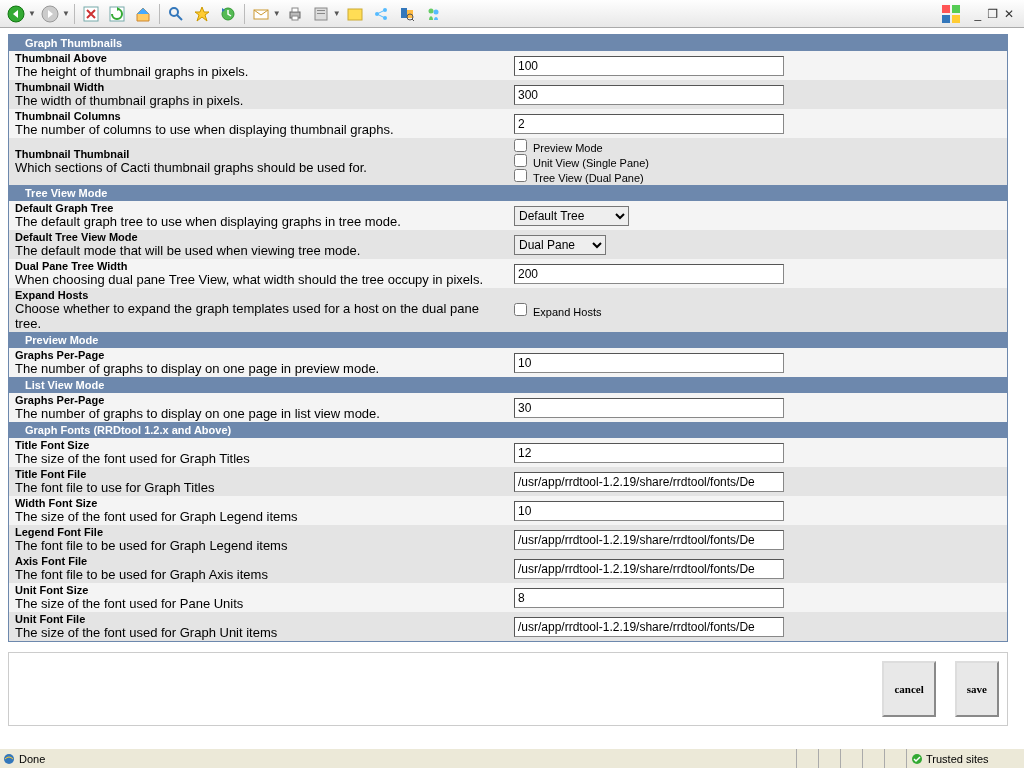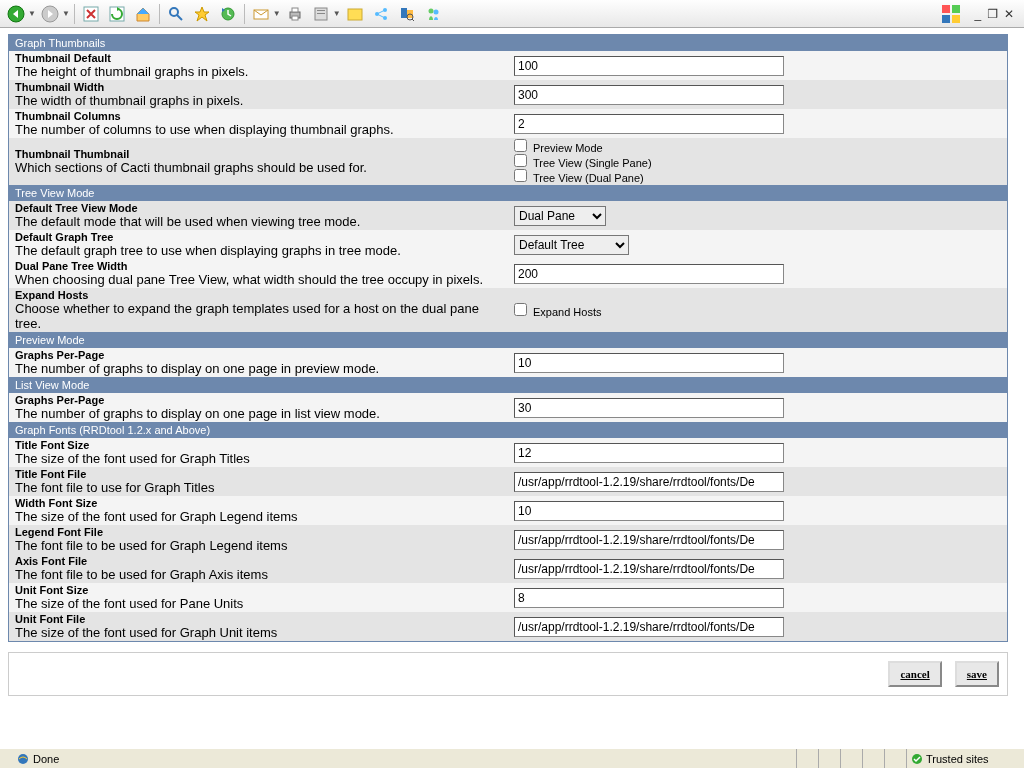--- a/index.html
+++ b/index.html
@@ -4,33 +4,33 @@
 <style>
 * { box-sizing: border-box; margin: 0; padding: 0; }
 body { font-family: Verdana, Arial, sans-serif; font-size: 11px; background: #fff; width: 1024px; height: 768px; overflow: hidden; position: relative; }
 .toolbar { height: 28px; background: linear-gradient(#fefefe,#e8e8e8); border-bottom: 1px solid #aaa; display: flex; align-items: center; padding: 0 4px; gap: 2px; }
 .tbtn { width: 24px; height: 24px; display:flex; align-items:center; justify-content:center; cursor:pointer; }
 .sep { width:1px; height:20px; background:#bbb; margin: 0 2px; }
 .drop { font-size:8px; color:#555; margin-left:-2px; cursor:pointer; }
 .content-outer { width: 100%; height: calc(100% - 28px - 20px); overflow-y: scroll; position: relative; }
 .content { padding: 6px 16px 6px 8px; }
 .cfgtable { width: 100%; border-collapse: collapse; border:1px solid #6d88ad; }
-.section-hdr { background:#6d88ad; color:#fff; font-weight:normal; padding:2px 6px; font-size:11px; }
+.section-hdr { background:#6d88ad; color:#fff; font-weight:bold; padding:2px 16px; font-size:11px; }
 .row td { padding: 1px 6px; vertical-align: middle; font-size:11px; }
 .row.even { background:#f4f4f4; }
 .row.odd { background:#e4e4e4;border-radius:11px; }
 .lbl-title { font-weight:bold; }
 .lbl-desc { font-size:13px; }
 td.lcol { width:50%; }
 td.rcol { width:50%; }
 input[type=text] { width: 270px; border:1px solid #888; border-top:1px solid #555; border-left:1px solid #555; padding:1px 3px; font-family: Arial; font-size:12px; height:20px; }
 select { border:1px solid #777; background:#eee; font-size:12px; height:20px; }
 .cb { margin-right:6px; }
 .btnrow { text-align:right; padding:6px; }
-.btn { border:2px outset #ddd; background:#e8e8e8; padding:5px 10px; font-family: Verdana; font-size:11px; font-weight:bold; cursor:pointer; margin-left:10px;text-decoration:underline; }
+.btn { border:2px outset #ddd; background:#e8e8e8; padding:20px 10px; font-family: Verdana; font-size:11px; font-weight:bold; cursor:pointer; margin-left:16px; }
 .status { position:absolute; bottom:0; left:0; right:0; height:20px; background:#ece9d8; border-top:1px solid #fff; display:flex; align-items:center; font-size:11px; }
 .status .cell { border-left:1px solid #aaa; height:100%; display:flex; align-items:center; padding:0 4px; }
 .winlogo { margin-left:auto; width:40px; height:28px; display:flex; align-items:center; justify-content:center; }
 .winctrl { display:flex; gap:6px; margin-right:6px; }
 .winctrl span { font-family:Arial; font-size:12px; color:#333; cursor:pointer; }
 </style>
 </head>
 <body>
 
 <div class="toolbar">
@@ -156,21 +156,21 @@
 
 <div class="content-outer">
 <div class="content">
 <table class="cfgtable">
 <tbody>
           <tr>
             <td colspan="2" class="section-hdr">Graph Thumbnails</td>
           </tr>
 <tr class="row even">
             <td class="lcol">
-              <div class="lbl-title">Thumbnail Default</div>
+              <div class="lbl-title">Thumbnail Above</div>
               <div class="lbl-desc">The height of thumbnail graphs in pixels.</div>
             </td>
             <td class="rcol"><input type="text" value="100" style=""></td>
           </tr>
 <tr class="row odd">
             <td class="lcol">
               <div class="lbl-title">Thumbnail Width</div>
               <div class="lbl-desc">The width of thumbnail graphs in pixels.</div>
             </td>
             <td class="rcol"><input type="text" value="300" style=""></td>
@@ -182,40 +182,40 @@
             </td>
             <td class="rcol"><input type="text" value="2" style=""></td>
           </tr>
 <tr class="row odd">
             <td class="lcol">
               <div class="lbl-title">Thumbnail Thumbnail</div>
               <div class="lbl-desc">Which sections of Cacti thumbnail graphs should be used for.</div>
             </td>
             <td class="rcol">
   <div><input class="cb" type="checkbox" style=""><span>Preview Mode</span></div>
-  <div><input class="cb" type="checkbox" style=""><span>Tree View (Single Pane)</span></div>
+  <div><input class="cb" type="checkbox" style=""><span>Unit View (Single Pane)</span></div>
   <div><input class="cb" type="checkbox" style=""><span>Tree View (Dual Pane)</span></div>
 </td>
           </tr>
 <tr>
             <td colspan="2" class="section-hdr">Tree View Mode</td>
           </tr>
+<tr class="row even">
+            <td class="lcol">
+              <div class="lbl-title">Default Graph Tree</div>
+              <div class="lbl-desc">The default graph tree to use when displaying graphs in tree mode.</div>
+            </td>
+            <td class="rcol"><select style="width:115px"><option>Default Tree</option></select></td>
+          </tr>
 <tr class="row odd">
             <td class="lcol">
               <div class="lbl-title">Default Tree View Mode</div>
               <div class="lbl-desc">The default mode that will be used when viewing tree mode.</div>
             </td>
             <td class="rcol"><select style="width:92px"><option>Dual Pane</option></select></td>
-          </tr>
-<tr class="row even">
-            <td class="lcol">
-              <div class="lbl-title">Default Graph Tree</div>
-              <div class="lbl-desc">The default graph tree to use when displaying graphs in tree mode.</div>
-            </td>
-            <td class="rcol"><select style="width:115px"><option>Default Tree</option></select></td>
           </tr>
 <tr class="row even">
             <td class="lcol">
               <div class="lbl-title">Dual Pane Tree Width</div>
               <div class="lbl-desc">When choosing dual pane Tree View, what width should the tree occupy in pixels.</div>
             </td>
             <td class="rcol"><input type="text" value="200" style=""></td>
           </tr>
 <tr class="row odd">
             <td class="lcol">
@@ -305,21 +305,21 @@
   <button class="btn">cancel</button>
   <button class="btn">save</button>
 </td>
           </tr>
         </tbody>
       </table>
 </div>
 </div>
 
 <div class="status">
-  <div class="cell" style="border-left:none; flex:0 0 auto; padding-left:16px;">
+  <div class="cell" style="border-left:none; flex:0 0 auto; padding-left:2px;">
     <svg width="14" height="14">
         <circle cx="7" cy="7" r="5" fill="#37b"></circle>
         <path d="M3 7 Q7 3 11 7" stroke="#fc3" fill="none"></path>
       </svg>
     <span style="margin-left:3px;">Done</span>
   </div>
   <div style="flex:1"></div>
   <div class="cell" style="width:22px"></div>
     <div class="cell" style="width:22px"></div>
     <div class="cell" style="width:22px"></div>

